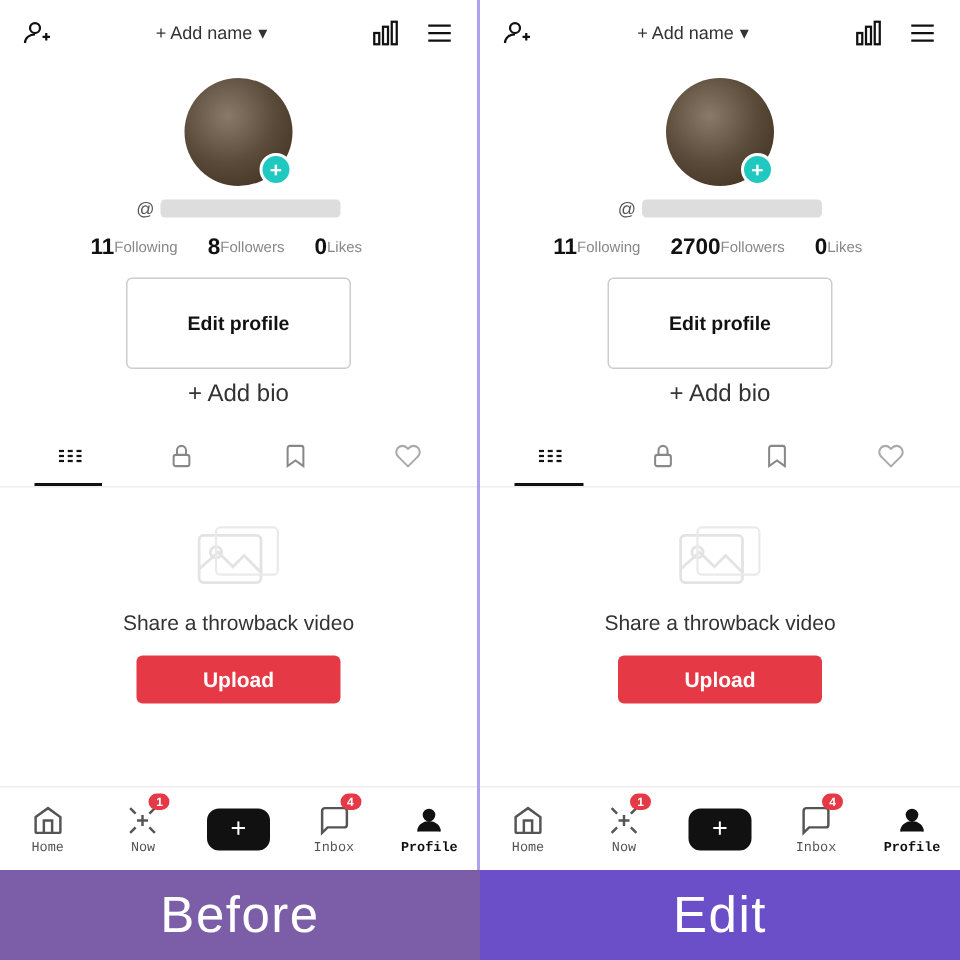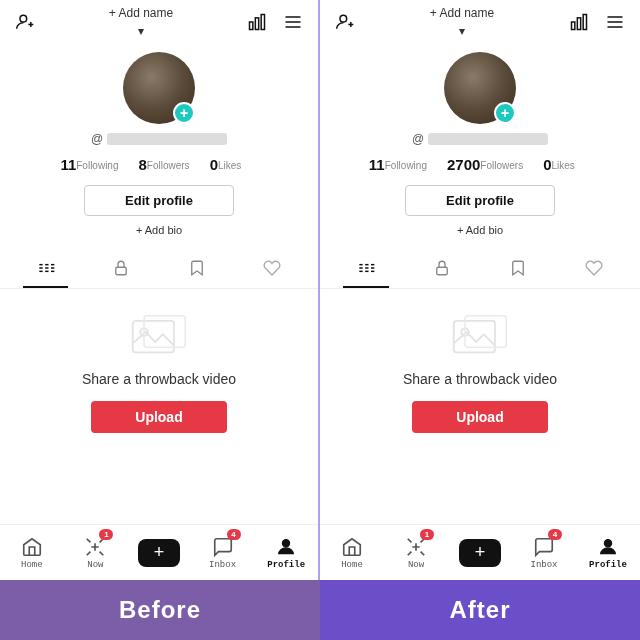--- a/index.html
+++ b/index.html
@@ -27,21 +27,21 @@
       padding: 10px 14px;
       height: 44px;
     }
 
     .header-left, .header-right { display: flex; align-items: center; gap: 14px; }
 
     .icon-btn { width: 22px; height: 22px; display: flex; align-items: center; justify-content: center; cursor: pointer; }
 
     .add-name-btn {
       display: flex; align-items: center; gap: 4px;
-      font-size: 12px; color: #333; cursor: pointer; font-weight: 500; flex-direction: column;
+      font-size: 12px; color: #333; cursor: pointer; font-weight: 500;
     }
 
     
     .profile-section {
       display: flex;
       flex-direction: column;
       align-items: center;
       padding: 8px 16px 0;
     }
 
@@ -92,31 +92,31 @@
       display: flex; flex-direction: row; align-items: center;
       min-width: 48px;
     }
 
     .stat-num { font-size: 15px; font-weight: 700; color: #111; }
     .stat-label { font-size: 10px; color: #888; margin-top: 1px; }
 
     .edit-profile-btn {
       border: 1px solid #ccc;
       border-radius: 4px;
-      padding: 7px 40px;
+      padding: 22px 40px;
       font-size: 13px;
       font-weight: 600;
       color: #111;
       background: #fff;
       cursor: pointer;
       margin-bottom: 6px;
     }
 
     .add-bio-btn {
-      font-size: 11px;
+      font-size: 16px;
       color: #333;
       background: none;
       border: none;
       cursor: pointer;
       padding: 2px 8px;
       margin-bottom: 10px;
     }
 
     
     .tabs {
@@ -233,22 +233,22 @@
 
     
     .label-bar {
       height: 60px;
       display: flex;
     }
 
     .label-section {
       flex: 1;
       display: flex; align-items: center; justify-content: center;
-      font-size: 24px;
-      font-weight: 700;
+      font-size: 34px;
+      font-weight: 400;
       color: white;
       letter-spacing: 1px;
     }
 
     .label-before { background: #7b5ea7; }
     .label-after { background: #6b4fc8; }
 
     
     svg { display: block; }
   </style>
@@ -542,15 +542,15 @@
     </div>
 
   </div>
 </div>
 
 <div class="label-bar">
   <div class="label-section label-before">
     <span>Before</span>
   </div>
   <div class="label-section label-after">
-    <span>After</span>
+    <span>Edit</span>
   </div>
 </div>
 
 </body></html>

